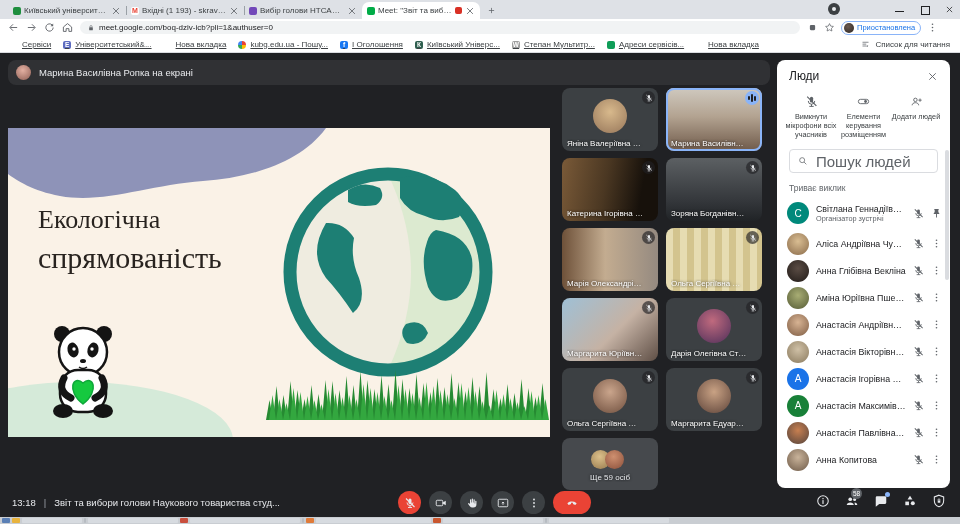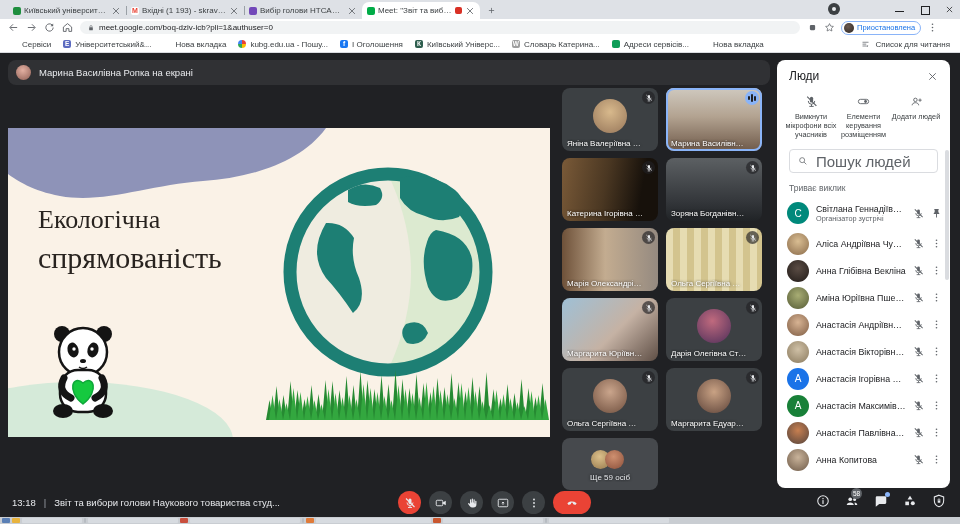--- a/index.html
+++ b/index.html
@@ -27,21 +27,21 @@
   .toolbar{position:absolute;left:0;top:19px;width:960px;height:17px;background:#fff;display:flex;align-items:center;padding:0 8px;gap:7px;}
   .nav-ic{width:11px;height:11px;color:#5f6368;flex:0 0 11px;}
   .urlbar{flex:1;height:13px;max-width:720px;background:#f1f3f4;border-radius:7px;display:flex;align-items:center;gap:4px;padding:0 7px;font-size:8px;color:#202124;}
   .urlbar .lock{width:8px;height:8px;color:#5f6368;flex:0 0 8px;}
   .url-text{white-space:nowrap;overflow:hidden;}
   .tb-right{display:flex;align-items:center;gap:6px;}
   .profile{display:flex;align-items:center;gap:3px;border:1px solid #8ab4f8;border-radius:9px;height:14px;padding:1px 5px 1px 2px;font-size:7.5px;color:#1a73e8;}
   .profile .pav{width:10px;height:10px;border-radius:50%;background:radial-gradient(circle at 40% 35%,#6a5a52,#2b2420);}
   
   .bookmarks{position:absolute;left:0;top:36px;width:960px;height:17px;background:#fff;border-bottom:1px solid #dadce0;display:flex;align-items:center;padding:0 10px;gap:12px;font-size:8px;color:#3c4043;}
-  .bm{display:flex;align-items:flex-start;gap:4px;white-space:nowrap;}
+  .bm{display:flex;align-items:flex-end;gap:4px;white-space:nowrap;text-decoration:underline;}
   .bm-ic{width:8px;height:8px;border-radius:2px;font-size:6.5px;font-weight:bold;color:#fff;display:flex;align-items:center;justify-content:center;flex:0 0 8px;}
   .bm-ic.grid{background:none;display:grid;grid-template-columns:repeat(3,2px);grid-auto-rows:2px;gap:1px;}
   .bm-ic.globe{background:none;color:#5f6368;}
   .bm-ic.g{background:conic-gradient(#ea4335 0 25%,#fbbc04 25% 50%,#34a853 50% 75%,#4285f4 75%);border-radius:50%;}
   .bm-spacer{flex:1;}
   .readlist{display:flex;align-items:center;gap:4px;color:#3c4043;}
   .readlist .nav-ic{width:9px;height:9px;}
   
   .meet{position:absolute;left:0;top:53px;width:960px;height:464px;background:#202124;}
   .banner{position:absolute;left:8px;top:7px;width:762px;height:25px;background:#303134;border-radius:8px;display:flex;align-items:center;gap:8px;padding:0 8px;color:#e8eaed;font-size:9.5px;}
@@ -323,21 +323,21 @@
         <div class="bm">
           <span class="bm-ic letter" style="background: rgb(24, 119, 242);">f</span>
           <span>І Оголошення</span>
         </div>
         <div class="bm">
           <span class="bm-ic letter" style="background: rgb(46, 94, 78);">К</span>
           <span>Київський Універс...</span>
         </div>
         <div class="bm">
           <span class="bm-ic letter" style="background: rgb(158, 158, 158);">W</span>
-          <span>Словарь Катерина...</span>
+          <span>Степан Мультитр...</span>
         </div>
         <div class="bm">
           <span class="bm-ic letter" style="background: rgb(15, 157, 88);"></span>
           <span>Адреси сервісів...</span>
         </div>
         <div class="bm">
           <span class="bm-ic globe"></span>
           <span>Нова вкладка</span>
         </div>
       </div>

